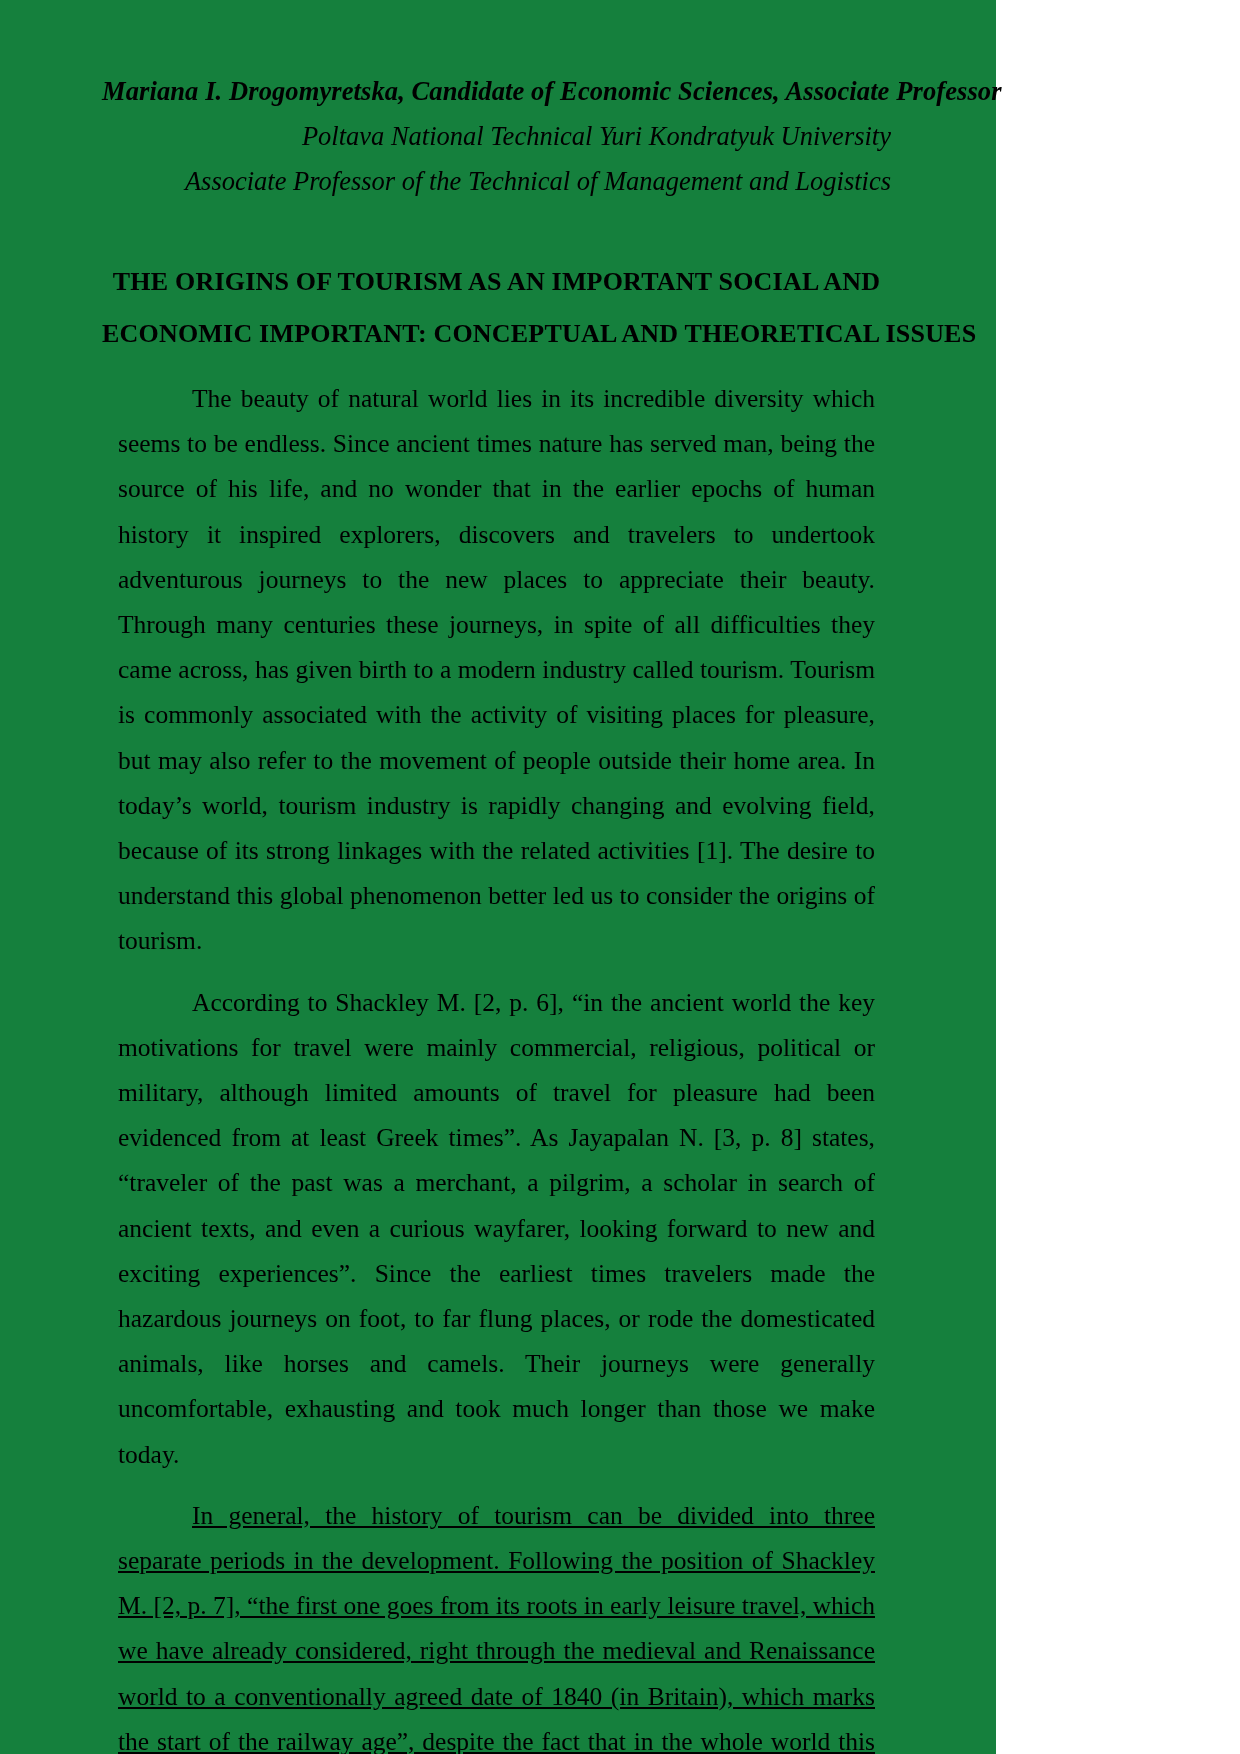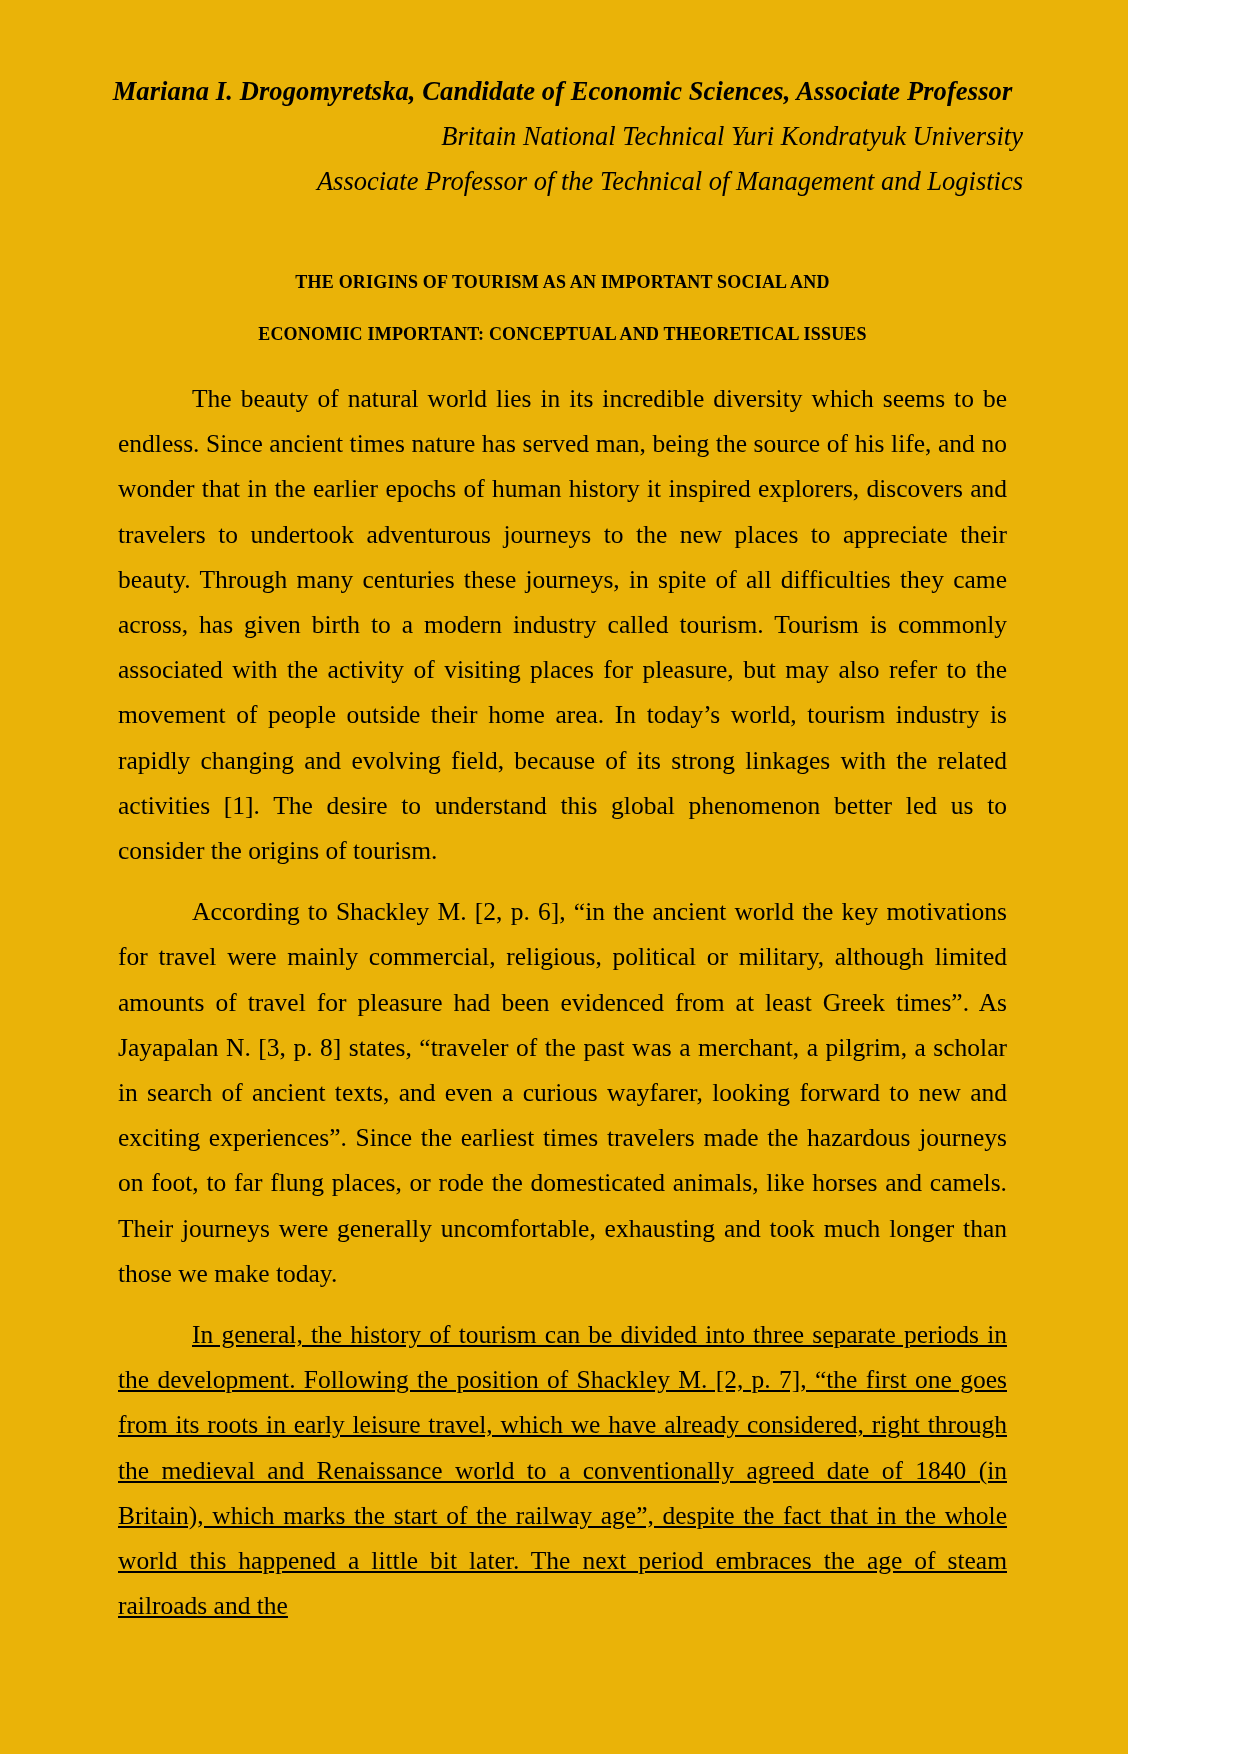--- a/index.html
+++ b/index.html
@@ -9,25 +9,25 @@
   }
   body {
     width: 1240px;
     height: 1754px;
     font-family: "Liberation Serif", "DejaVu Serif", serif;
     color: #000000;
     -webkit-font-smoothing: antialiased;
   }
   .page {
     position: relative;
-    width: 1128px;
+    width: 996px;
     height: 1754px;
     box-sizing: border-box;
     padding: 68px 105px 40px 102px;
-    background: #eab308;
+    background: #15803d;
   }
   .affiliation-block {
     margin: 0;
     padding: 0;
   }
   .author-line {
     text-align: center;
     font-weight: bold;
     font-style: italic;
     font-size: 26.5px;
@@ -39,21 +39,21 @@
     text-align: right;
     font-style: italic;
     font-size: 26.5px;
     line-height: 45px;
     white-space: nowrap;
   }
   .title-block {
     margin-top: 52px;
     text-align: center;
     font-weight: bold;
-    font-size: 18px;
+    font-size: 26px;
     line-height: 52px;
     letter-spacing: 0.2px;
   }
   .title-line {
     display: block;
     white-space: nowrap;
   }
   .body-text {
     margin-top: 6px;
   }
@@ -71,21 +71,21 @@
     text-decoration: underline;
   }
 </style>
 </head>
 <body>
 
 <div class="page">
 
   <div class="affiliation-block">
     <div class="author-line">Mariana I. Drogomyretska, Candidate of Economic Sciences, Associate Professor</div>
-    <div class="affil-line">Britain National Technical Yuri Kondratyuk University</div>
+    <div class="affil-line">Poltava National Technical Yuri Kondratyuk University</div>
     <div class="affil-line">Associate Professor of the Technical of Management and Logistics</div>
   </div>
 
   <div class="title-block">
     <span class="title-line">THE ORIGINS OF TOURISM AS AN IMPORTANT SOCIAL AND</span>
     <span class="title-line">ECONOMIC IMPORTANT: CONCEPTUAL AND THEORETICAL ISSUES</span>
   </div>
 
   <div class="body-text">
     <p class="para">The beauty of natural world lies in its incredible diversity which seems to be endless. Since ancient times nature has served man, being the source of his life, and no wonder that in the earlier epochs of human history it inspired explorers, discovers and travelers to undertook adventurous journeys to the new places to appreciate their beauty. Through many centuries these journeys, in spite of all difficulties they came across, has given birth to a modern industry called tourism. Tourism is commonly associated with the activity of visiting places for pleasure, but may also refer to the movement of people outside their home area. In today’s world, tourism industry is rapidly changing and evolving field, because of its strong linkages with the related activities [1]. The desire to understand this global phenomenon better led us to consider the origins of tourism.</p>

